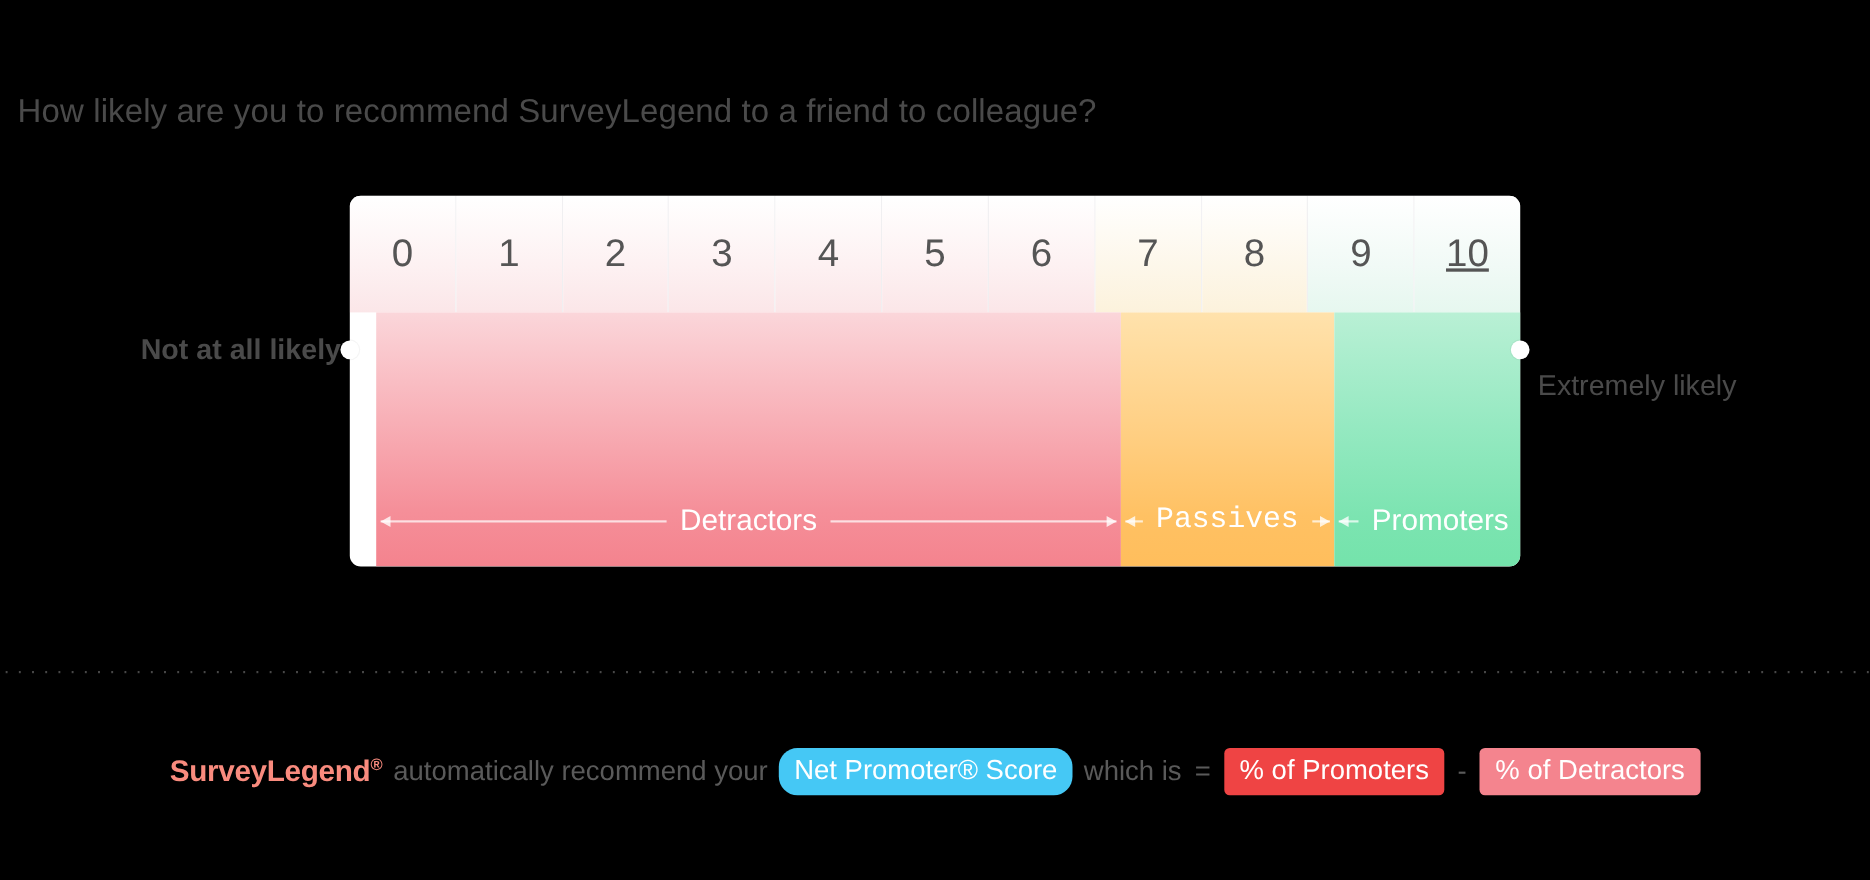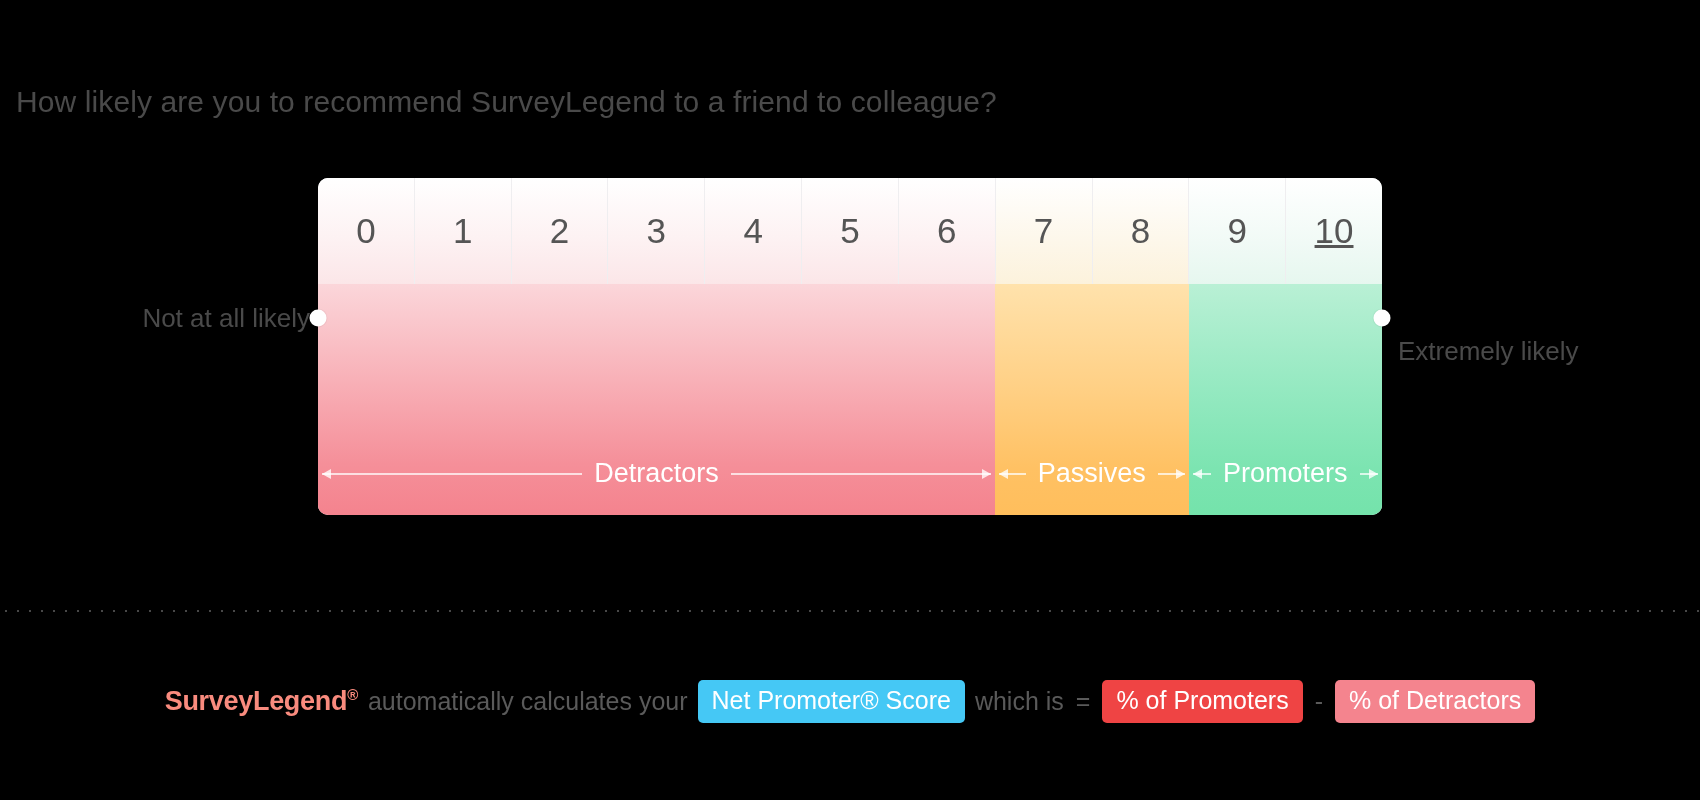--- a/index.html
+++ b/index.html
@@ -72,32 +72,34 @@
     background: linear-gradient(to bottom, #ffffff 0%, #fdf7ea 60%, #fcf2dc 100%);
   }
   .scale-cell.pro {
     background: linear-gradient(to bottom, #ffffff 0%, #f1faf6 60%, #e6f7ef 100%);
   }
 
   .band-row {
     display: flex;
     height: 231px;
     width: 100%;
+    padding-left: 24px;
   }
   .band {
     position: relative;
     height: 100%;
   }
   .band.det {
     flex: 0 0 63.6363%;
     background: linear-gradient(to bottom, #fbd6da 0%, #f8b0b7 42%, #f58f99 78%, #f4838e 100%);
   }
   .band.pas {
     flex: 0 0 18.1818%;
     background: linear-gradient(to bottom, #ffe2ac 0%, #ffd085 45%, #ffc163 80%, #ffbe5c 100%);
+    font-family: Liberation Mono, monospace;
   }
   .band.pro {
     flex: 0 0 18.1818%;
     background: linear-gradient(to bottom, #b9f0d5 0%, #95e9c1 45%, #7ce4b1 80%, #74e3ab 100%);
   }
 
   
   .band-label-row {
     position: absolute;
     left: 0;
@@ -143,21 +145,21 @@
 
   
   .side-label {
     position: absolute;
     top: 318px;
     transform: translateY(-50%);
     font-size: 26px;
     color: #4a4a4a;
     white-space: nowrap;
   }
-  .side-label.left  { right: 1390px; text-align: right; }
+  .side-label.left  { right: 1390px; text-align: right; font-weight: bold; }
   .side-label.right { left: 1398px;  text-align: left; margin-top: 33px;  }
 
   .anchor-dot {
     position: absolute;
     top: 318px;
     width: 17px;
     height: 17px;
     border-radius: 50%;
     background: #ffffff;
     transform: translate(-50%, -50%);
@@ -204,21 +206,21 @@
     white-space: nowrap;
   }
   .badge {
     font-size: 25px;
     color: #ffffff;
     padding: 8px 14px 10px 14px;
     border-radius: 5px;
     white-space: nowrap;
     line-height: 1;
   }
-  .badge.nps { background: #45c8f5; }
+  .badge.nps { background: #45c8f5; border-radius: 17px; }
   .badge.pro { background: #ef4444; }
   .badge.det { background: #f4848e; }
   .op {
     font-size: 25px;
     color: #5a5a5a;
     padding: 0 2px;
   }
 </style>
 </head>
 <body>
@@ -275,21 +277,21 @@
   <div class="side-label left">Not at all likely</div>
   <div class="anchor-dot left"></div>
 
   <div class="side-label right">Extremely likely</div>
   <div class="anchor-dot right"></div>
 
   <div class="divider"></div>
 
   <div class="footer">
     <span class="brand"><span>SurveyLegend</span><span class="reg">®</span></span>
-    <span class="footer-text">automatically calculates your</span>
+    <span class="footer-text">automatically recommend your</span>
     <span class="badge nps">Net Promoter® Score</span>
     <span class="footer-text">which is</span>
     <span class="op">=</span>
     <span class="badge pro">% of Promoters</span>
     <span class="op">-</span>
     <span class="badge det">% of Detractors</span>
   </div>
 
 </div>
 

